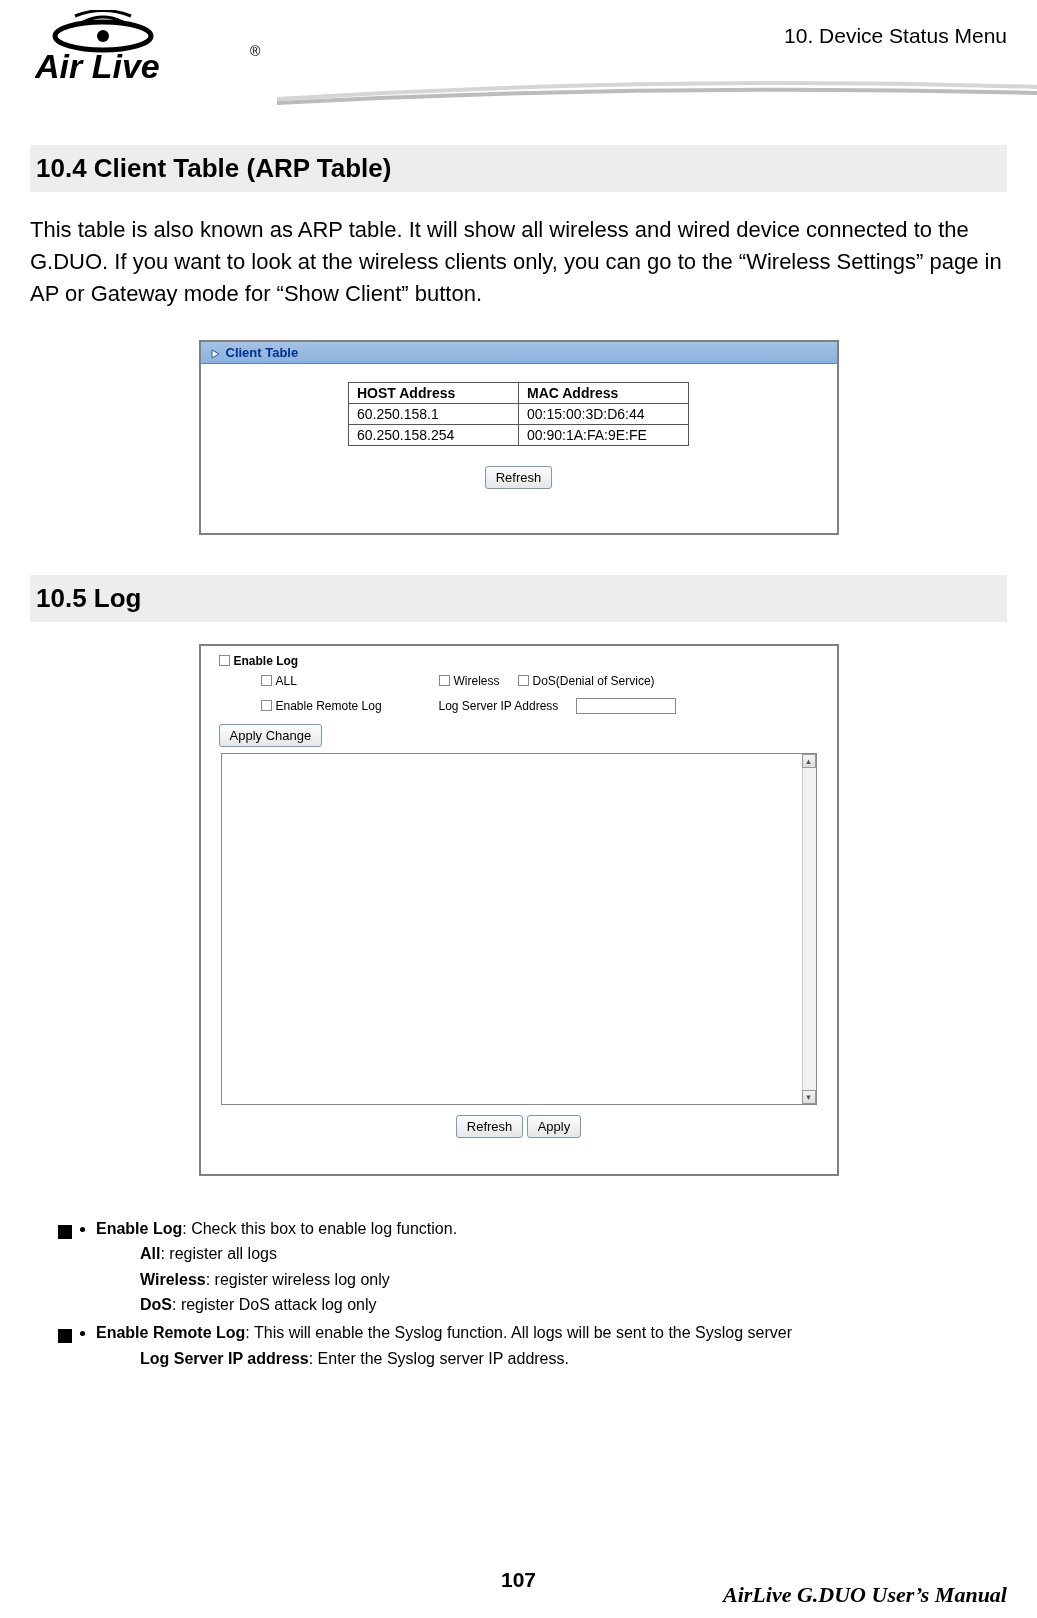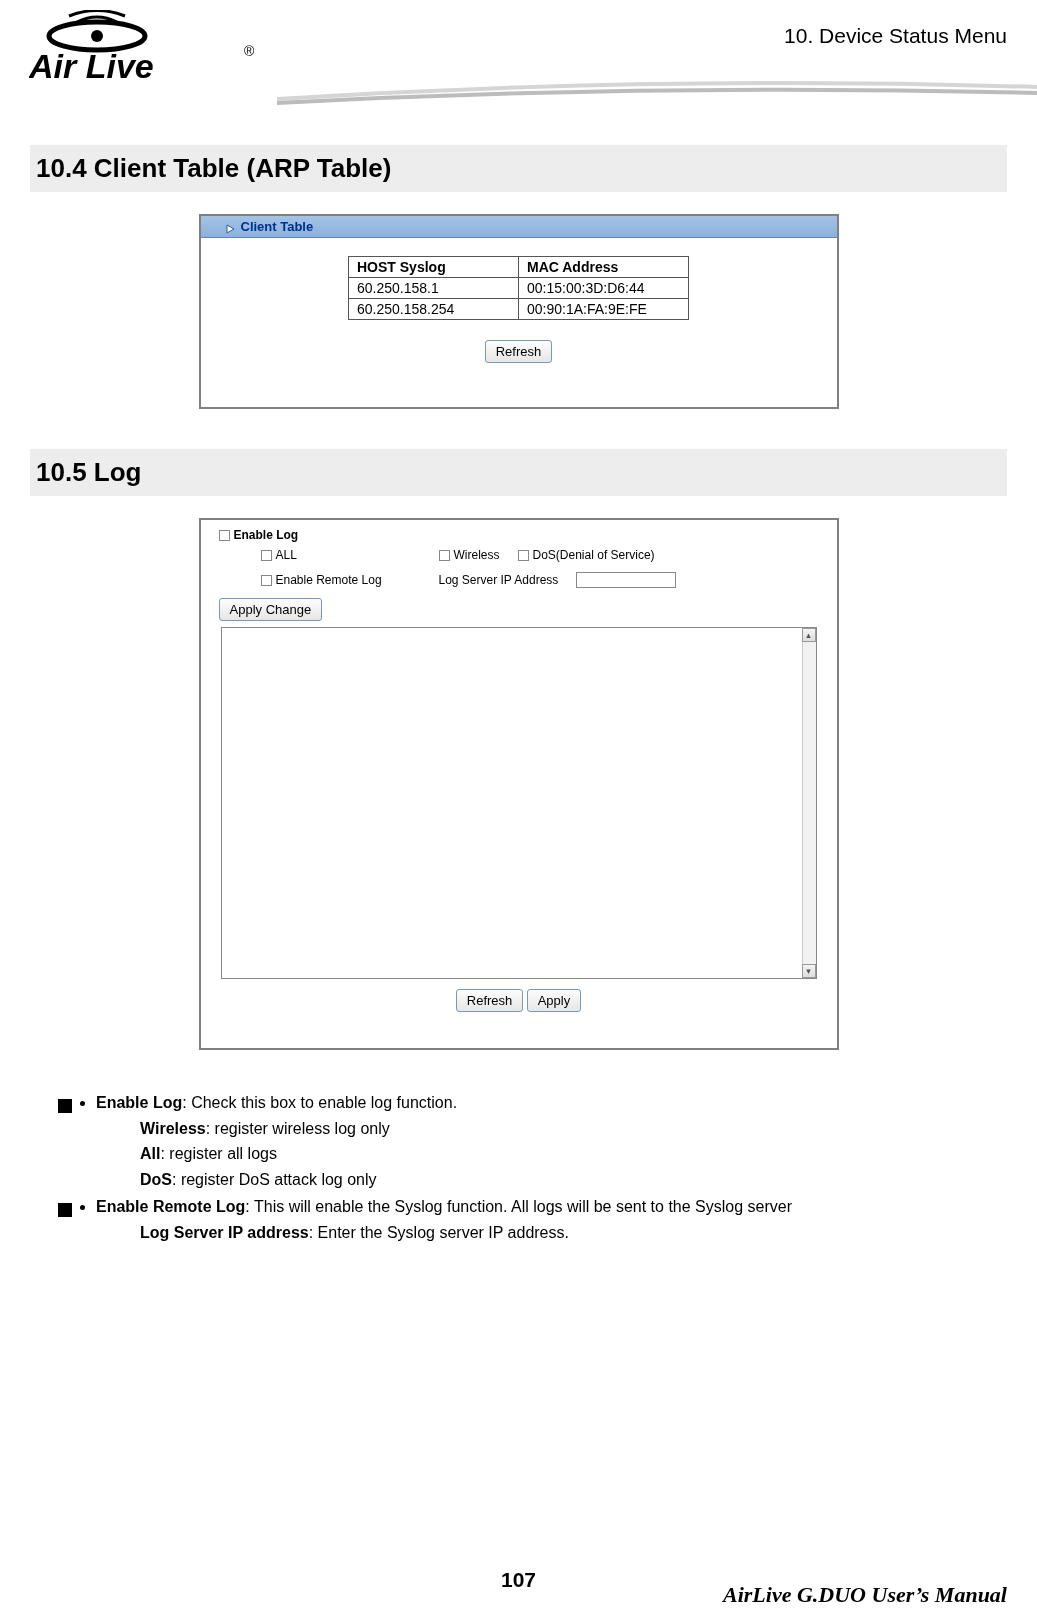--- a/index.html
+++ b/index.html
@@ -17,21 +17,21 @@
       padding: 10px 30px 0 30px;
     }
     .header-label {
       position: absolute;
       right: 30px;
       top: 24px;
       font-size: 21px;
     }
     .logo {
       position: absolute;
-      left: 29px;
+      left: 35px;
       top: 10px;
     }
     .swooshes {
       position: absolute;
       right: 0;
       top: 75px;
       width: 760px;
       height: 30px;
     }
     .content {
@@ -57,21 +57,21 @@
     }
     .panel-client { width: 640px; height: 195px; }
     .panel-log { width: 640px; height: 532px; }
     .panel-head {
       background: linear-gradient(#a3c3e6, #8bb1dc);
       border-bottom: 1px solid #5e85b7;
       height: 22px;
       display: flex;
       align-items: center;
       gap: 6px;
-      padding-left: 24px;
+      padding-left: 9px;
       font-size: 13px;
       color: #00308f;
       text-align: right;
     }
     .panel-head-icon {
       display:inline-block; width:10px; height:10px;
     }
     .arp-table {
       border-collapse: collapse;
       margin: 18px auto 0 auto;
@@ -142,34 +142,35 @@
   </div>
   <svg class="swooshes" viewBox="0 0 760 30" preserveAspectRatio="none">
     <path d="M0 22 Q380 -2 760 10 L760 14 Q380 2 0 26 Z" fill="#d5d5d5"></path>
     <path d="M0 26 Q380 6 760 16 L760 20 Q380 10 0 30 Z" fill="#bcbcbc"></path>
   </svg>
 </div>
 
 <div class="content">
 
   <div class="section-heading">10.4 Client  Table  (ARP  Table)</div>
+  <p class="body-text">This table is also known as ARP table.   It will show all wireless and wired device connected to the G.DUO.   If you want to look at the wireless clients only, you can go to the “Wireless Settings” page in AP or Gateway mode for “Show Client” button.</p>
 
   <div class="panel panel-client">
     <div class="panel-head">
       <span class="panel-head-icon">
         <svg width="10" height="10">
             <polygon points="2,1 9,5 2,9" fill="#fff" stroke="#2a5aa0"></polygon>
           </svg>
       </span>
       <b><span>Client Table</span></b>
     </div>
     <table class="arp-table">
       <tbody>
           <tr>
-        <th>HOST Syslog</th>
+        <th>HOST Address</th>
         <th>MAC Address</th>
       </tr>
       <tr>
         <td>60.250.158.1</td>
         <td>00:15:00:3D:D6:44</td>
       </tr>
       <tr>
         <td>60.250.158.254</td>
         <td>00:90:1A:FA:9E:FE</td>
       </tr>
@@ -225,24 +226,24 @@
         <button class="btn">Apply</button>
       </div>
     </div>
   </div>
 
   <ul class="bullets">
     <li><span class="sq"></span>
       <b><span>Enable Log</span></b><span>:   Check this box to enable log function.</span>
       <ul>
         <li><span class="sq-sm"></span>
+          <b><span>All</span></b><span>: register all logs</span>
+        </li>
+        <li><span class="sq-sm"></span>
           <b><span>Wireless</span></b><span>: register wireless log only</span>
-        </li>
-        <li><span class="sq-sm"></span>
-          <b><span>All</span></b><span>: register all logs</span>
         </li>
         <li><span class="sq-sm"></span>
           <b><span>DoS</span></b><span>: register DoS attack log only</span>
         </li>
       </ul>
     </li>
     <li><span class="sq"></span>
       <b><span>Enable Remote Log</span></b><span>: This will enable the Syslog function.   All logs will be sent to the Syslog server</span>
       <ul>
         <li><span class="sq-sm"></span>

